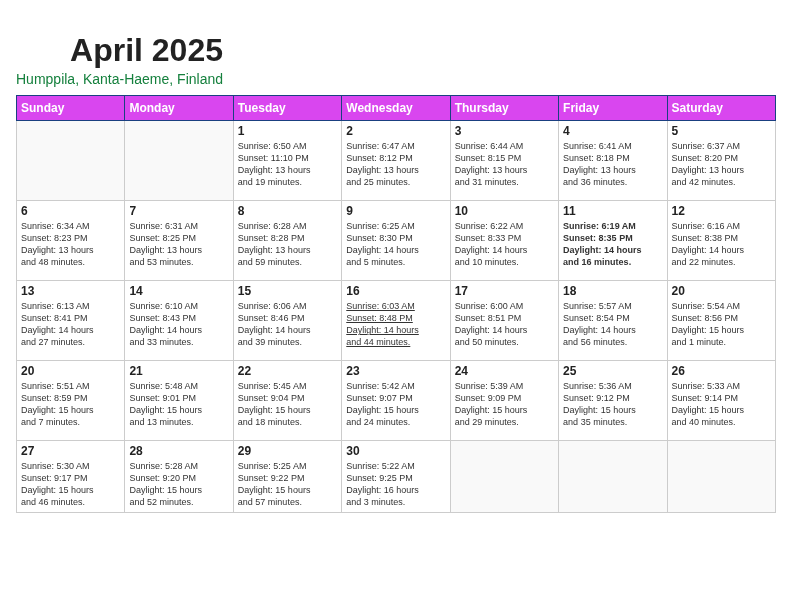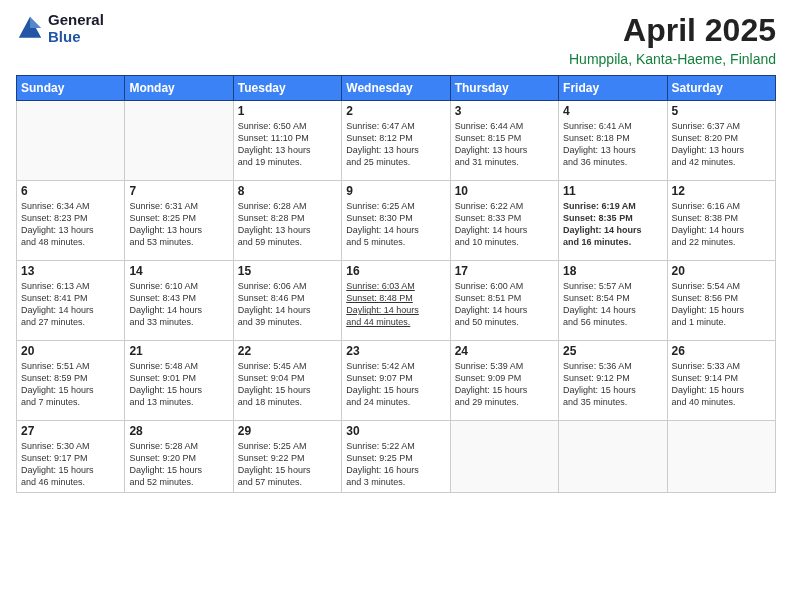--- a/index.html
+++ b/index.html
@@ -41,33 +41,34 @@
       margin-right: 4px;
       margin-top: 2px;
     }
     .title-section {
       text-align: right;
     }
     .title-month {
       font-size: 32px;
       font-weight: bold;
       color: #222;
+      margin-top: 20px;
     }
     .title-location {
       font-size: 14px;
       color: #15803d;
       margin-top: 2px;
     }
     .calendar {
       width: 100%;
       border-collapse: collapse;
       table-layout: fixed;
     }
     .calendar th {
-      background: #3b82f6;
+      background: #d946ef;
       color: #fff;
       font-size: 12px;
       font-weight: bold;
       padding: 5px 4px;
       text-align: left;
       border: 1px solid #1a4080;
     }
     .calendar td {
       border: 1px solid #ccc;
       vertical-align: top;
@@ -94,30 +95,20 @@
     }
     .last-row td {
       height: 72px;
     }
   </style>
 </head>
 <body>
 
 <div class="page">
   <div class="header">
-    <div class="logo">
-      <svg class="logo-icon" viewBox="0 0 40 40">
-        <polygon points="20,4 36,34 4,34" fill="#2255a4"></polygon>
-        <polygon points="20,4 36,20 20,20" fill="#5588cc"></polygon>
-      </svg>
-      <div class="logo-text">
-        <span class="logo-general">General</span>
-        <span class="logo-blue">Blue</span>
-      </div>
-    </div>
     <div class="title-section">
       <div class="title-month">April 2025</div>
       <div class="title-location">Humppila, Kanta-Haeme, Finland</div>
     </div>
   </div>
 
   <table class="calendar">
     <thead>
       <tr>
       <th>Sunday</th>

